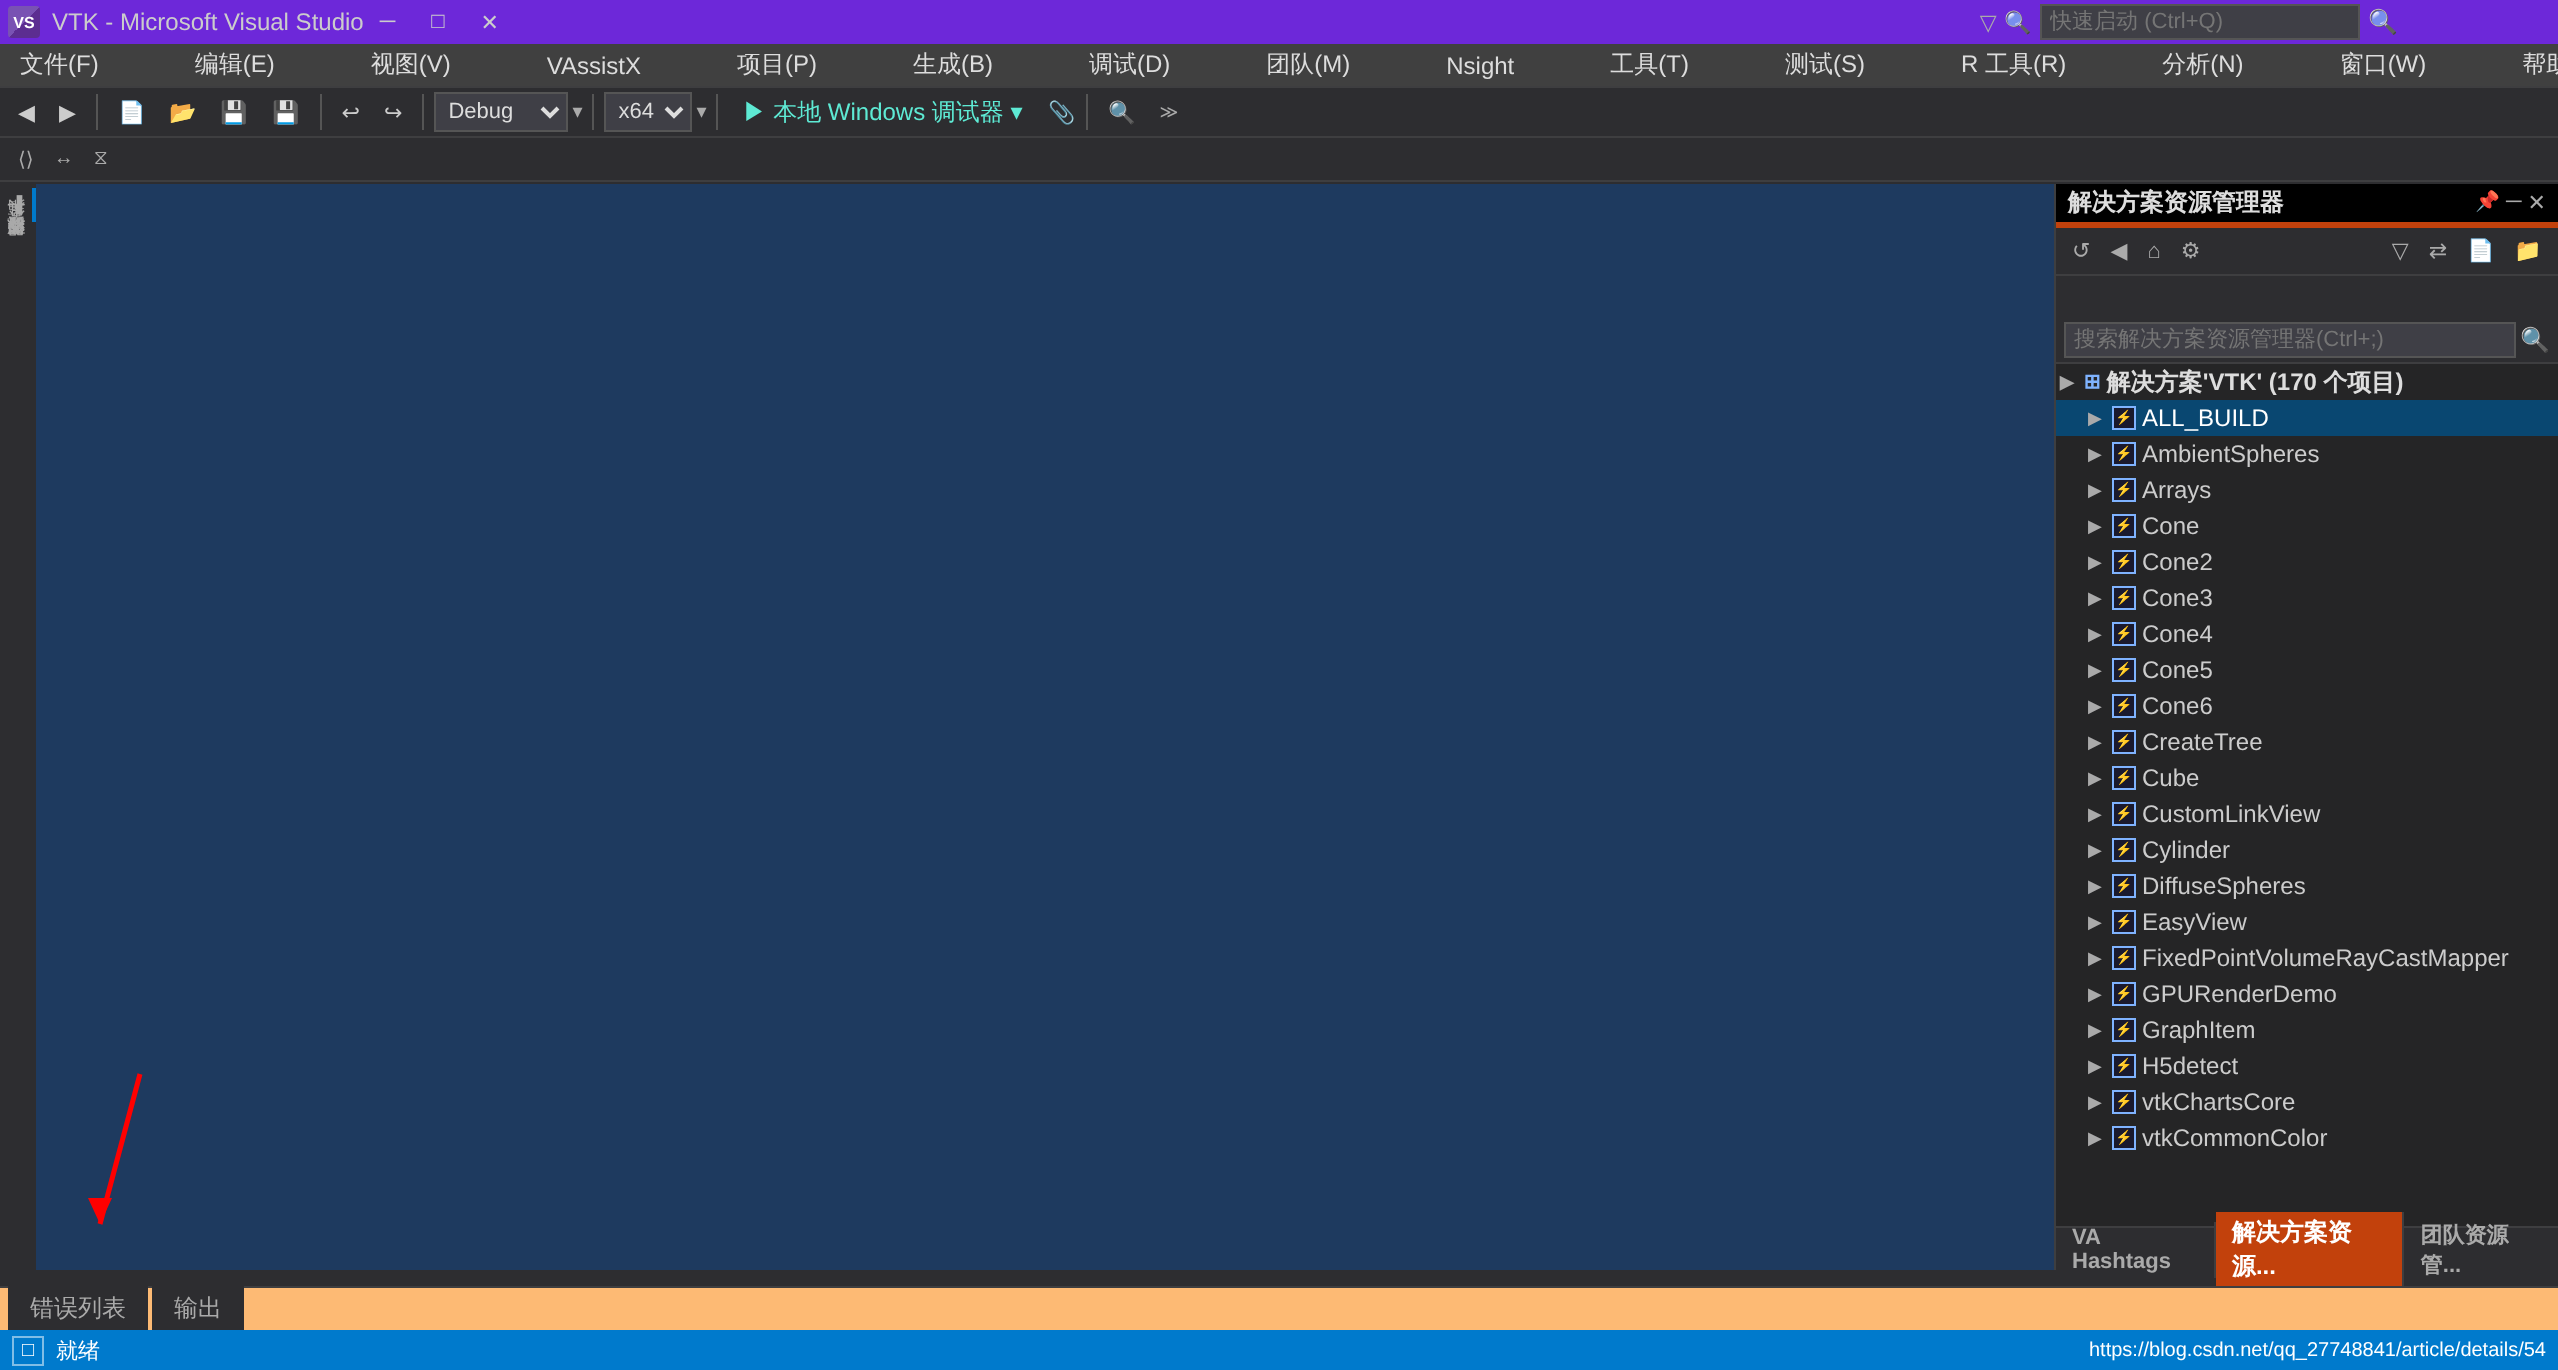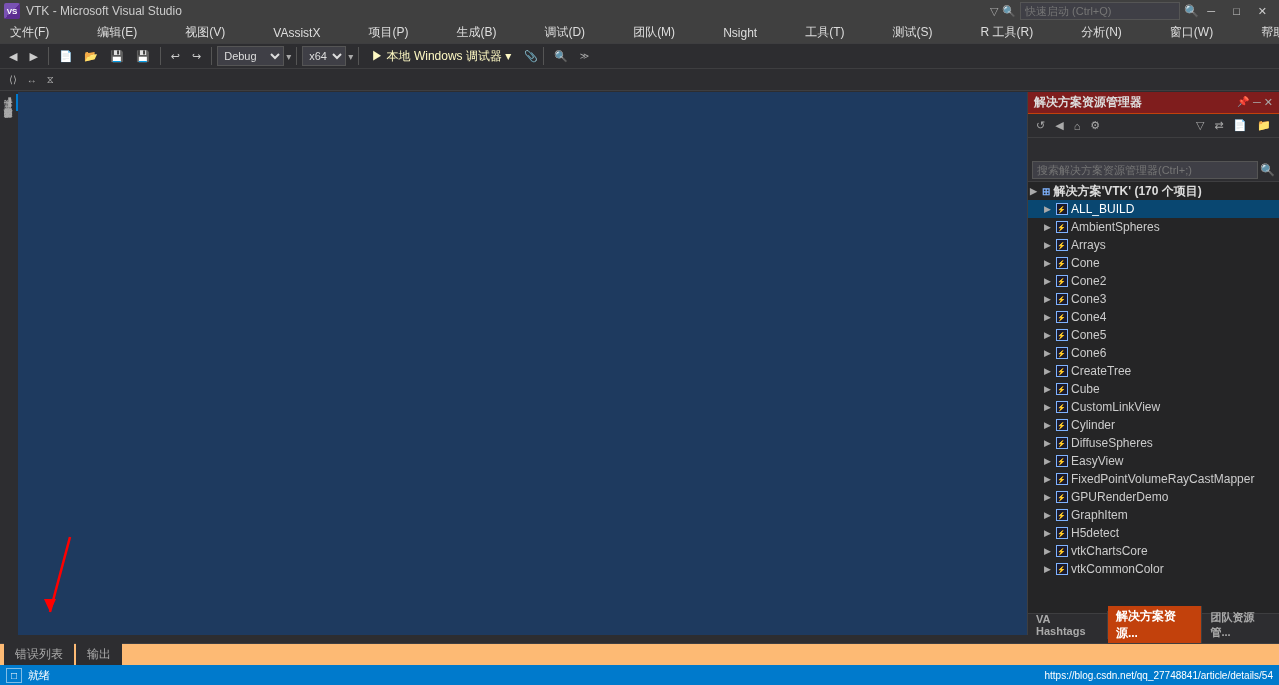--- a/index.html
+++ b/index.html
@@ -1,25 +1,25 @@
 <!DOCTYPE html>
 <html><head>
   <meta charset="utf-8">
   <style>
     * { margin: 0; padding: 0; box-sizing: border-box; }
     body { width: 1279px; height: 685px; overflow: hidden; font-family: 'Segoe UI', Microsoft YaHei, sans-serif; font-size: 12px; background: #2d2d30; color: #ddd; }
 
     
     #titlebar {
       height: 22px;
-      background: #404040;
+      background: #6d28d9;
       display: flex;
       align-items: center;
       padding: 0 4px;
-      justify-content: space-between;
+      justify-content: flex-start;
     }
     #titlebar .left { display: flex; align-items: center; gap: 6px; }
     #titlebar .title { color: #ccc; font-size: 12px; }
     #titlebar .controls { display: flex; align-items: center; gap: 2px; }
     #titlebar .controls span { color: #ccc; font-size: 11px; padding: 2px 8px; cursor: pointer; }
 
     
     #quicklaunch {
       position: absolute;
       top: 0; right: 80px;
@@ -71,21 +71,21 @@
       height: 20px;
       background: #3f3f46;
       border: 1px solid #555;
       color: #ddd;
       font-size: 11px;
       padding: 0 2px;
     }
     .run-btn {
       background: transparent;
       border: 1px solid transparent;
-      color: #fef9c3;
+      color: #5eead4;
       cursor: pointer;
       padding: 2px 6px;
       font-size: 12px;
     }
 
     
     #toolbar2 {
       height: 22px;
       background: #2d2d30;
       display: flex;
@@ -134,26 +134,26 @@
       bottom: 50px;
       background: #2d2d30;
       border-left: 1px solid #3e3e40;
       display: flex;
       flex-direction: column;
     }
 
     
     #panel-titlebar {
       height: 22px;
-      background: #7f1d1d;
+      background: #000000;
       display: flex;
       align-items: center;
       justify-content: space-between;
       padding: 0 6px;
-      border-bottom: 1px solid #c2410c;
+      border-bottom: 3px solid #c2410c;
       font-family: Liberation Serif, serif;
     }
     #panel-titlebar .title { color: #ddd; font-size: 12px; font-weight: bold; }
     #panel-titlebar .controls { display: flex; gap: 3px; }
     #panel-titlebar .controls span { color: #aaa; cursor: pointer; font-size: 11px; }
 
     
     #panel-toolbar {
       height: 24px;
       background: #2d2d30;

